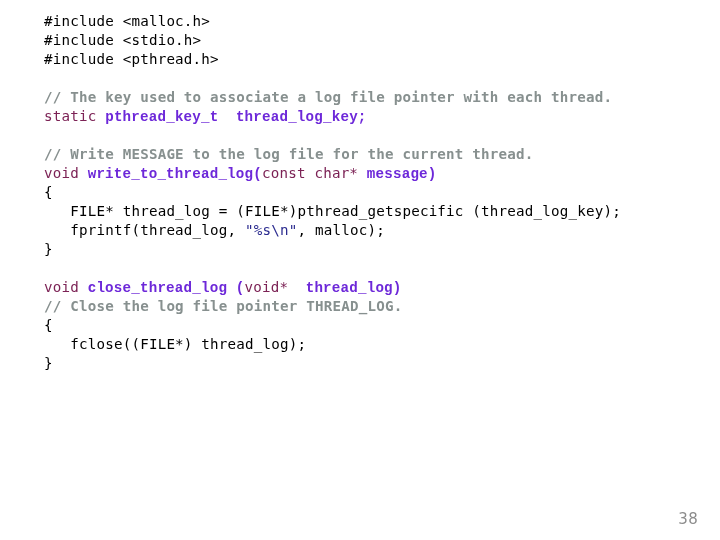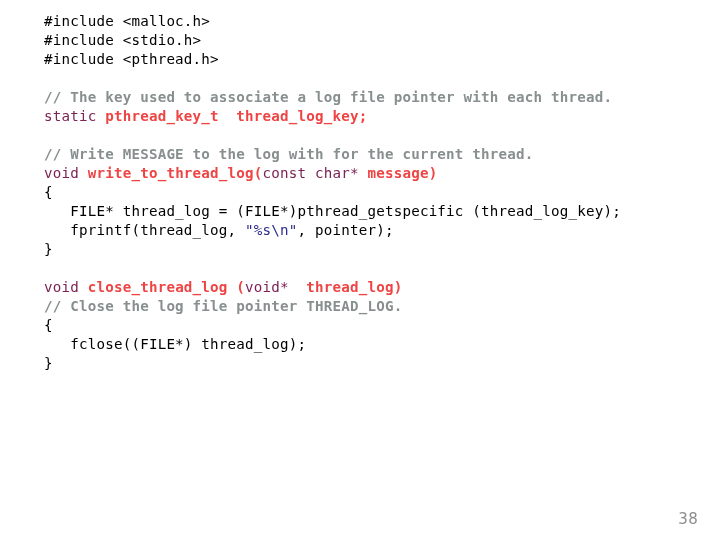--- a/index.html
+++ b/index.html
@@ -47,22 +47,23 @@
   
   .tok-comment {
     color: #87908f;
     font-weight: bold;
   }
   .tok-keyword {
     color: #7c2255;
     font-weight: normal;
   }
   .tok-decl {
-    color: #ef4444;
+    color: #6d28d9;
     font-weight: bold;
+    font-family: Liberation Mono, monospace;
   }
   .tok-plain {
     color: #000000;
     font-weight: normal;
   }
   .tok-string {
     color: #2b2b8f;
   }
 
   #page-number {
@@ -81,25 +82,25 @@
 <div id="slide">
 
   <div id="code-listing">
       <div class="code-line"><span class="tok-plain">#include &lt;malloc.h&gt;</span></div>
       <div class="code-line"><span class="tok-plain">#include &lt;stdio.h&gt;</span></div>
       <div class="code-line"><span class="tok-plain">#include &lt;pthread.h&gt;</span></div>
       <div class="code-line blank">&nbsp;</div>
       <div class="code-line"><span class="tok-comment">// The key used to associate a log file pointer with each thread.</span></div>
       <div class="code-line"><span class="tok-keyword">static</span><span class="tok-decl"> pthread_key_t  thread_log_key;</span></div>
       <div class="code-line blank">&nbsp;</div>
-      <div class="code-line"><span class="tok-comment">// Write MESSAGE to the log with for the current thread.</span></div>
+      <div class="code-line"><span class="tok-comment">// Write MESSAGE to the log file for the current thread.</span></div>
       <div class="code-line"><span class="tok-keyword">void</span><span class="tok-decl"> write_to_thread_log(</span><span class="tok-keyword">const</span><span class="tok-decl"> </span><span class="tok-keyword">char*</span><span class="tok-decl"> message)</span></div>
       <div class="code-line"><span class="tok-plain">{</span></div>
       <div class="code-line"><span class="tok-plain">   FILE* thread_log = (FILE*)pthread_getspecific (thread_log_key);</span></div>
-      <div class="code-line"><span class="tok-plain">   fprintf(thread_log, </span><span class="tok-string">"%s\n"</span><span class="tok-plain">, pointer);</span></div>
+      <div class="code-line"><span class="tok-plain">   fprintf(thread_log, </span><span class="tok-string">"%s\n"</span><span class="tok-plain">, malloc);</span></div>
       <div class="code-line"><span class="tok-plain">}</span></div>
       <div class="code-line blank">&nbsp;</div>
       <div class="code-line"><span class="tok-keyword">void</span><span class="tok-decl"> close_thread_log (</span><span class="tok-keyword">void*</span><span class="tok-decl">  thread_log)</span></div>
       <div class="code-line"><span class="tok-comment">// Close the log file pointer THREAD_LOG.</span></div>
       <div class="code-line"><span class="tok-plain">{</span></div>
       <div class="code-line"><span class="tok-plain">   fclose((FILE*) thread_log);</span></div>
       <div class="code-line"><span class="tok-plain">}</span></div>
     </div>
 
   <div id="page-number">38</div>

